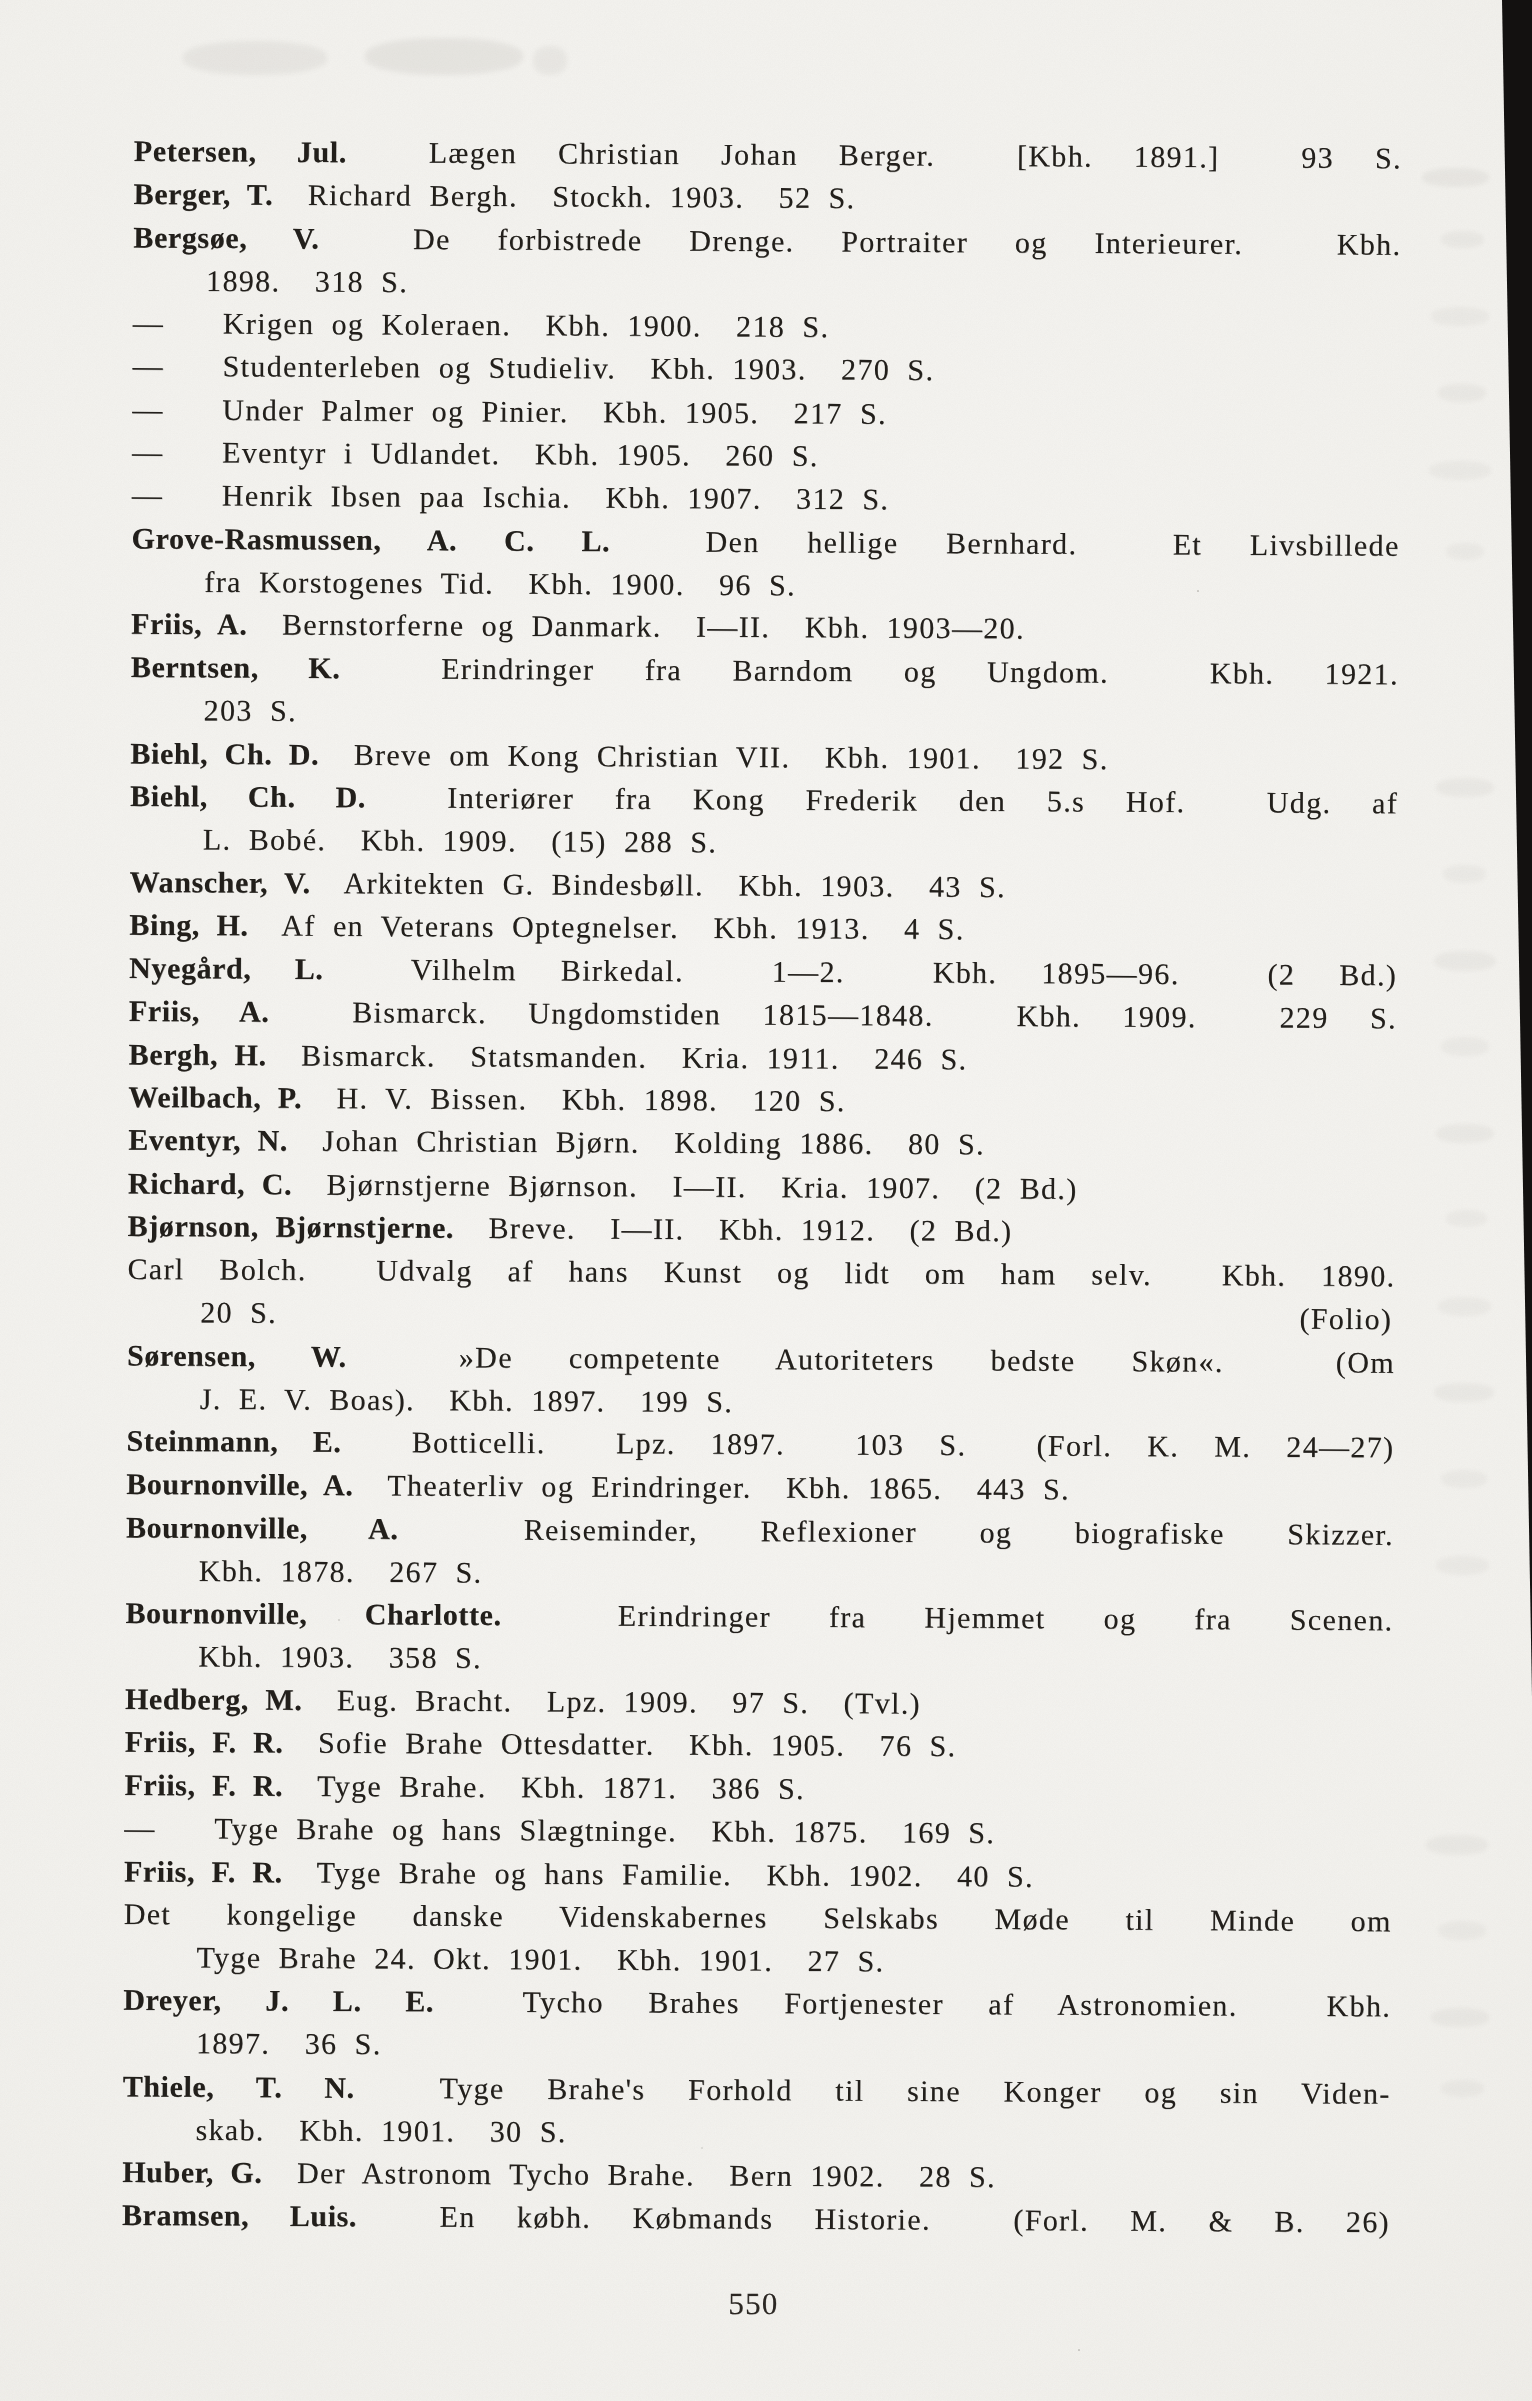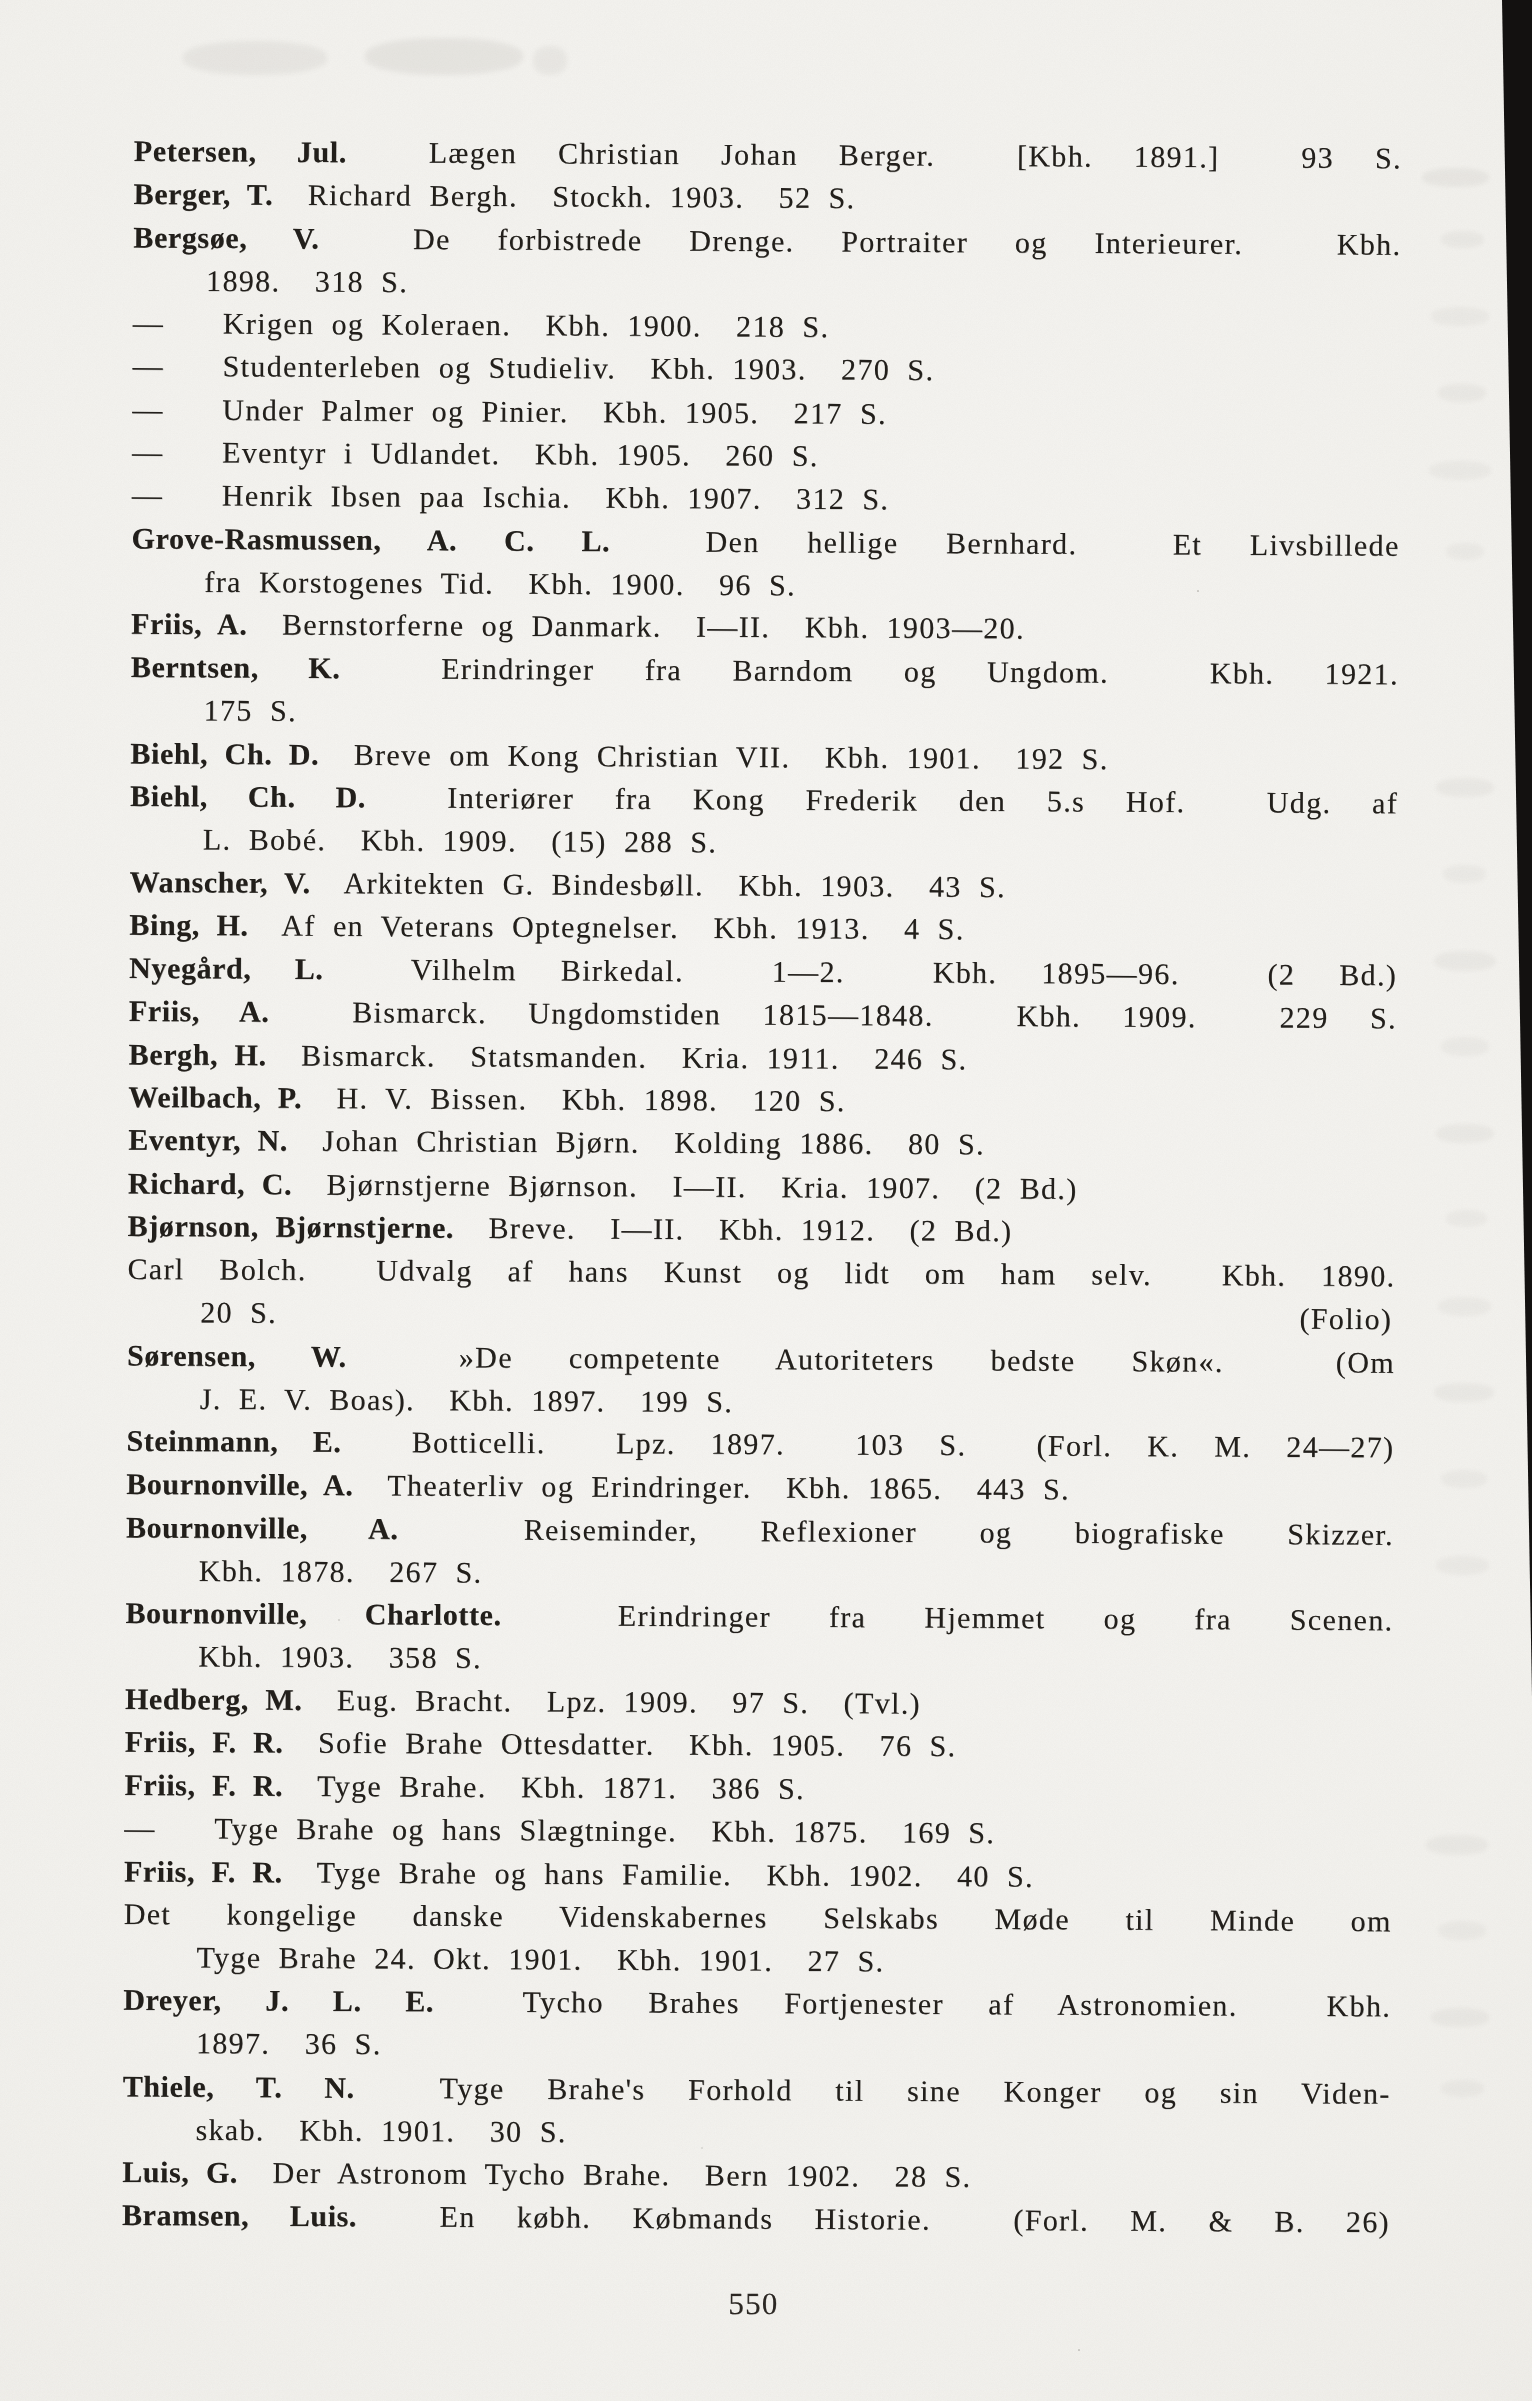--- a/index.html
+++ b/index.html
@@ -103,21 +103,21 @@
       </div>
       <div class="entry">
         <div class="line justify"><b class="author">Grove-Rasmussen, A. C. L.</b><span class="t">  Den hellige Bernhard.  Et Livsbillede</span></div>
         <div class="line indent"><span class="t">fra Korstogenes Tid.  Kbh. 1900.  96 S.</span></div>
       </div>
       <div class="entry">
         <div class="line"><b class="author">Friis, A.</b><span class="t">  Bernstorferne og Danmark.  I—II.  Kbh. 1903—20.</span></div>
       </div>
       <div class="entry">
         <div class="line justify"><b class="author">Berntsen, K.</b><span class="t">  Erindringer fra Barndom og Ungdom.  Kbh. 1921.</span></div>
-        <div class="line indent"><span class="t">175 S.</span></div>
+        <div class="line indent"><span class="t">203 S.</span></div>
       </div>
       <div class="entry">
         <div class="line"><b class="author">Biehl, Ch. D.</b><span class="t">  Breve om Kong Christian VII.  Kbh. 1901.  192 S.</span></div>
       </div>
       <div class="entry">
         <div class="line justify"><b class="author">Biehl, Ch. D.</b><span class="t">  Interiører fra Kong Frederik den 5.s Hof.  Udg. af</span></div>
         <div class="line indent"><span class="t">L. Bobé.  Kbh. 1909.  (15) 288 S.</span></div>
       </div>
       <div class="entry">
         <div class="line"><b class="author">Wanscher, V.</b><span class="t">  Arkitekten G. Bindesbøll.  Kbh. 1903.  43 S.</span></div>
@@ -189,21 +189,21 @@
       </div>
       <div class="entry">
         <div class="line justify"><b class="author">Dreyer, J. L. E.</b><span class="t">  Tycho Brahes Fortjenester af Astronomien.  Kbh.</span></div>
         <div class="line indent"><span class="t">1897.  36 S.</span></div>
       </div>
       <div class="entry">
         <div class="line justify"><b class="author">Thiele, T. N.</b><span class="t">  Tyge Brahe's Forhold til sine Konger og sin Viden-</span></div>
         <div class="line indent"><span class="t">skab.  Kbh. 1901.  30 S.</span></div>
       </div>
       <div class="entry">
-        <div class="line"><b class="author">Luis, G.</b><span class="t">  Der Astronom Tycho Brahe.  Bern 1902.  28 S.</span></div>
+        <div class="line"><b class="author">Huber, G.</b><span class="t">  Der Astronom Tycho Brahe.  Bern 1902.  28 S.</span></div>
       </div>
       <div class="entry">
         <div class="line justify"><b class="author">Bramsen, Luis.</b><span class="t">  En købh. Købmands Historie.  (Forl. M. &amp; B. 26)</span></div>
       </div>
     </div>
 
   <div class="page-number">550</div>
 
   <div class="edge-wedge"></div>
 

